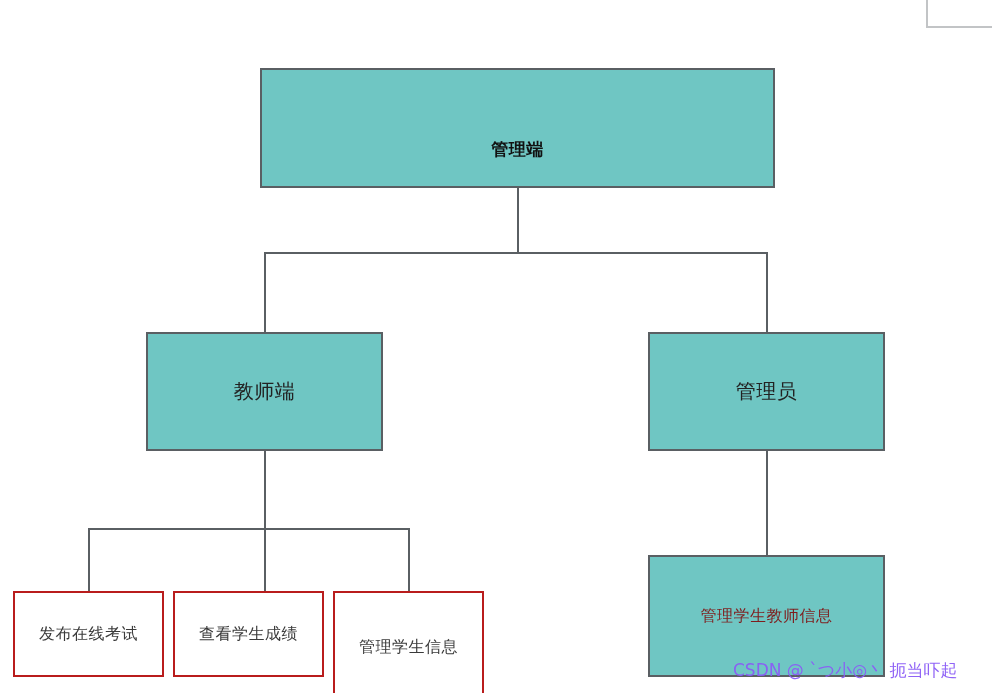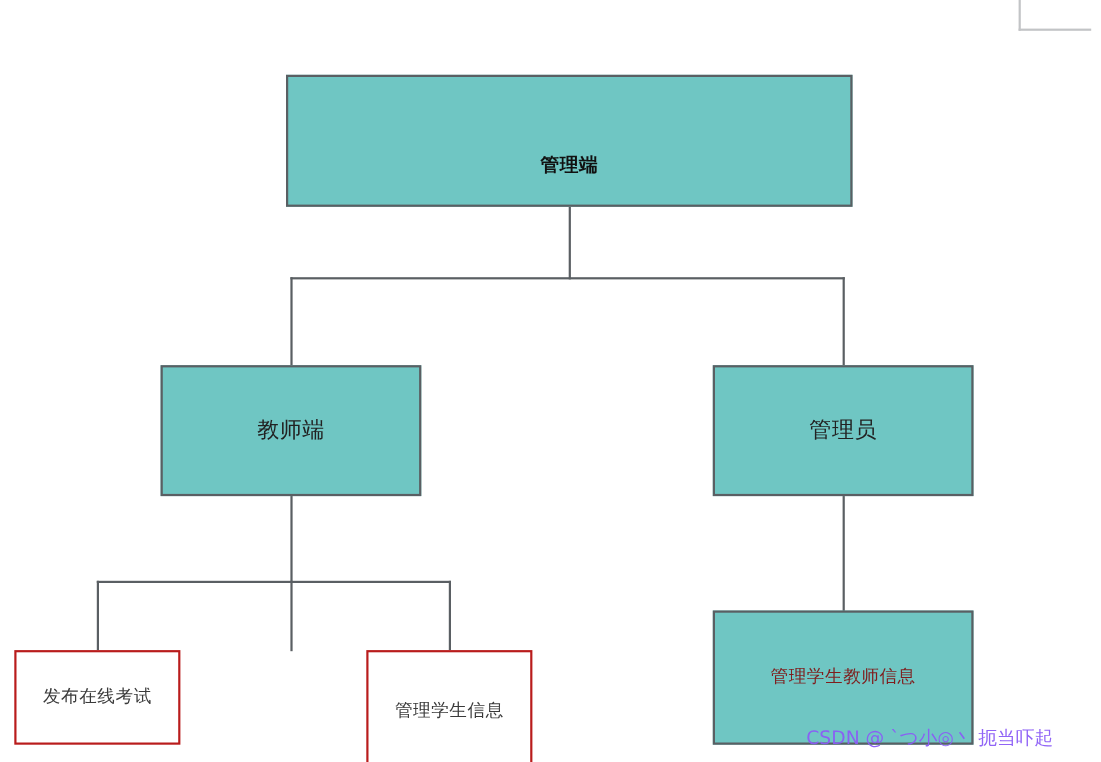--- a/index.html
+++ b/index.html
@@ -116,20 +116,23 @@
   </div>
 
   <div class="node teal" style="left:648px; top:332px; width:237px; height:119px;">
     <span class="node-label mid-label">管理员</span>
   </div>
 
   <div class="node plain" style="left:13px; top:591px; width:151px; height:86px;">
     <span class="node-label leaf-label">发布在线考试</span>
   </div>
 
+  <div class="node plain" style="left:173px; top:591px; width:151px; height:86px;">
+    <span class="node-label leaf-label">查看学生成绩</span>
+  </div>
 
   <div class="node plain" style="left:333px; top:591px; width:151px; height:111px;">
     <span class="node-label leaf-label">管理学生信息</span>
   </div>
 
   <div class="node teal" style="left:648px; top:555px; width:237px; height:122px;">
     <span class="node-label leaf-label-teal">管理学生教师信息</span>
   </div>
 
   <div class="watermark" style="left:733px; top:659px;">CSDN @ ˋつ小◎丶 扼当吓起</div>

